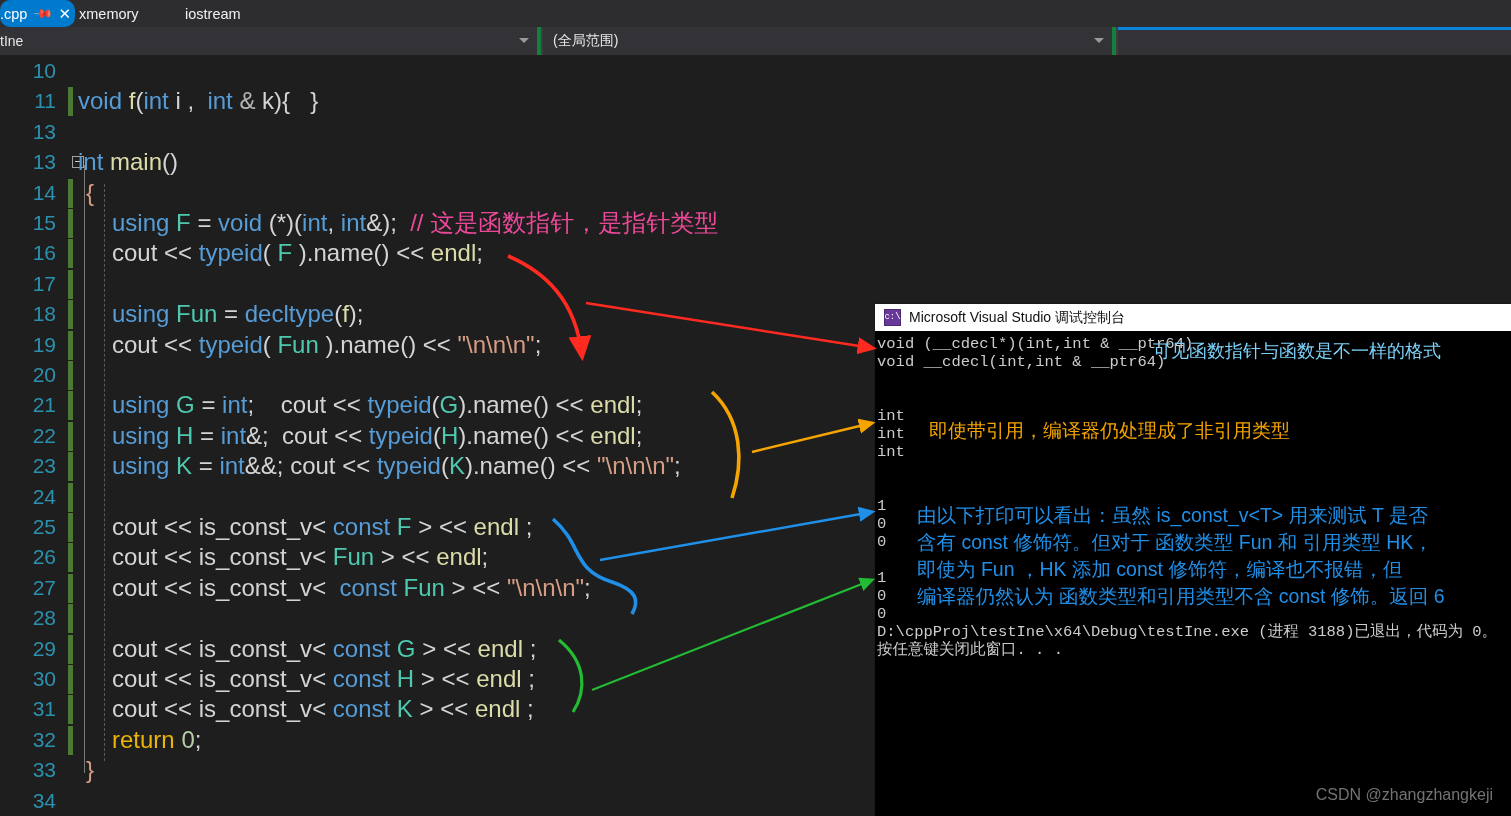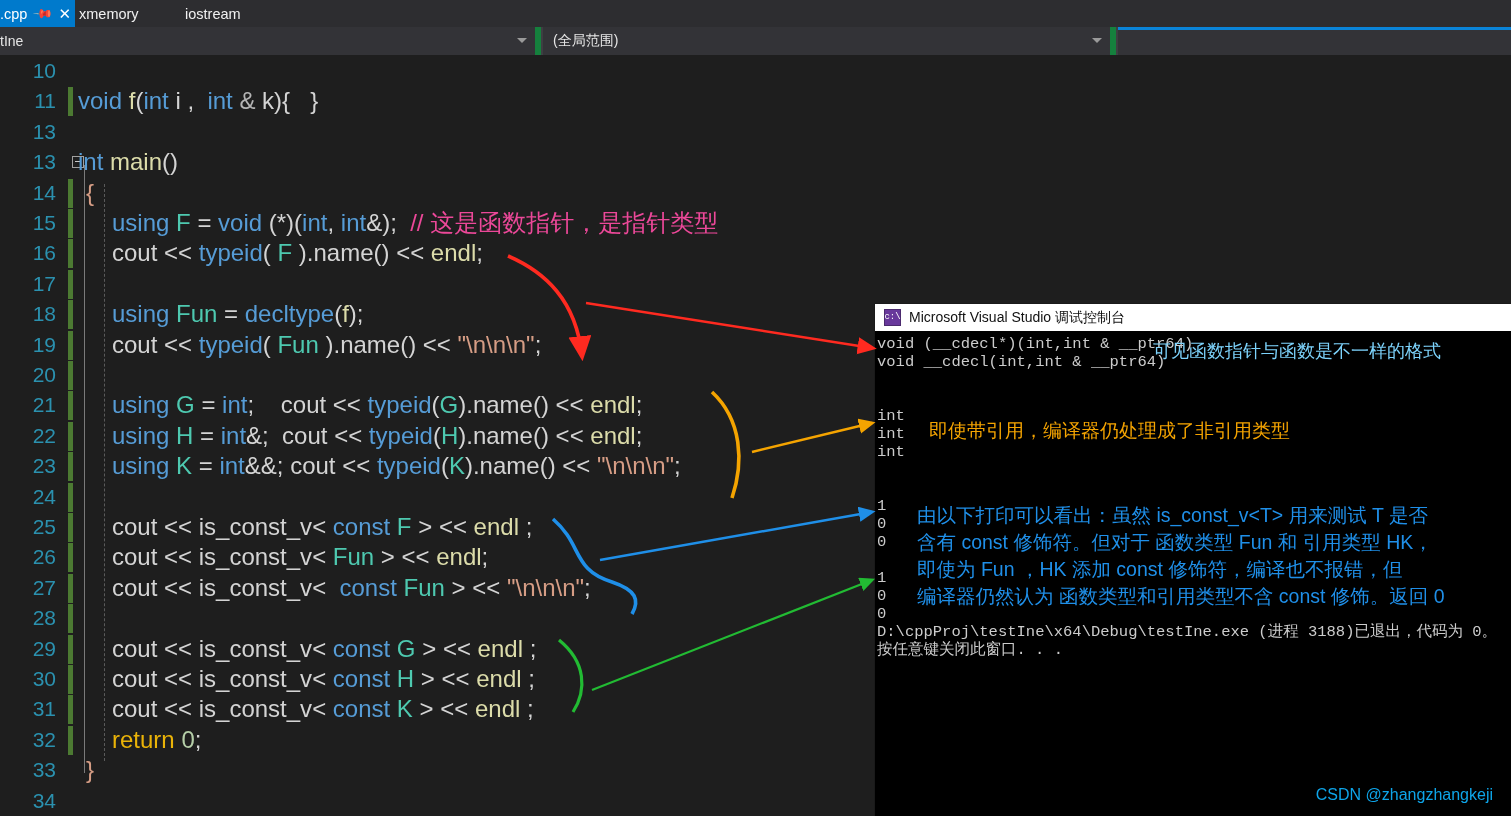--- a/index.html
+++ b/index.html
@@ -13,21 +13,21 @@
   #root { position: relative; width: 1511px; height: 816px; background: #1e1e1e; }
 
   
   .tabstrip {
     position: absolute; left: 0; top: 0; width: 1511px; height: 27px;
     background: #2d2d30;
   }
   .tab {
     position: absolute; top: 0; height: 27px;
     display: flex; align-items: center;
-    font-size: 14.5px; color: #f1f1f1; white-space: nowrap;
+    font-size: 14.5px; color: #f1f1f1; white-space: nowrap; border-radius: 10px;
   }
   .tab.active {
     left: 0; width: 75px; background: #007acc; color: #ffffff;
     padding-left: 0px;
   }
   .tab.active .tlabel { padding-left: 0px; }
   .tab .pin {
     font-size: 13px; color: #ffffff; margin-left: 8px; line-height: 1;
     transform: rotate(45deg); display: inline-block;
   }
@@ -36,21 +36,21 @@
   .tab.t2 { left: 79px; }
   .tab.t3 { left: 185px; }
 
   
   .navbar {
     position: absolute; left: 0; top: 27px; width: 1511px; height: 28px;
     background: #3e3e42; border-bottom: 1px solid #3f3f46;
   }
   .navbar .seg {
     position: absolute; top: 0; height: 28px;
-    background: #333337; border-right: 6px solid #15803d;
+    background: #333337; border-right: 4px solid #15803d;
     display: flex; align-items: center;
   }
   .navbar .seg1 { left: 0; width: 541px; }
   .navbar .seg2 { left: 543px; width: 573px; }
   .navbar .seg3 { left: 1118px; width: 393px; border-right: none; }
   .navbar .segtxt {
     font-size: 14px; color: #e6e6e6; padding-left: 0px; white-space: nowrap;
   }
   .navbar .seg2 .segtxt { padding-left: 10px; }
   .navbar .caret {
@@ -147,21 +147,21 @@
   .anno {
     position: absolute; white-space: pre; line-height: 1.34;
     font-family: "Liberation Sans", sans-serif;
   }
   .anno-red   { color: #7dd3fc; font-size: 18px; }
   .anno-org   { color: #f5a400; font-size: 19px; }
   .anno-blue  { color: #1f8fe8; font-size: 19.5px; }
 
   .watermark {
     position: absolute; right: 18px; bottom: 12px;
-    font-size: 16px; color: #0ea5e9; font-family: "Liberation Sans", sans-serif;
+    font-size: 16px; color: #737373; font-family: "Liberation Sans", sans-serif;
   }
 
   svg.overlay {
     position: absolute; left: 0; top: 0; width: 1511px; height: 816px;
     pointer-events: none;
   }
 </style>
 </head>
 <body>
 
@@ -387,16 +387,16 @@
     <path d="M592,690 L872,580" stroke="#22bb33" stroke-width="2.2" fill="none" marker-end="url(#ar-green)"></path>
   </svg>
 
   <div class="anno anno-red" style="left:1153px; top:339px;">可见函数指针与函数是不一样的格式</div>
 
   <div class="anno anno-org" style="left:929px; top:418px;">即使带引用，编译器仍处理成了非引用类型</div>
 
   <div class="anno anno-blue" style="left:917px; top:502px;">由以下打印可以看出：虽然 is_const_v&lt;T&gt; 用来测试 T 是否</div>
   <div class="anno anno-blue" style="left:917px; top:556px;">即使为 Fun ，HK 添加 const 修饰符，编译也不报错，但</div>
   <div class="anno anno-blue" style="left:917px; top:529px;">含有 const 修饰符。但对于 函数类型 Fun 和 引用类型 HK，</div>
-  <div class="anno anno-blue" style="left:917px; top:583px;">编译器仍然认为 函数类型和引用类型不含 const 修饰。返回 0</div>
+  <div class="anno anno-blue" style="left:917px; top:583px;">编译器仍然认为 函数类型和引用类型不含 const 修饰。返回 6</div>
 
   <div class="watermark">CSDN @zhangzhangkeji</div>
 </div>
 
 </body></html>

